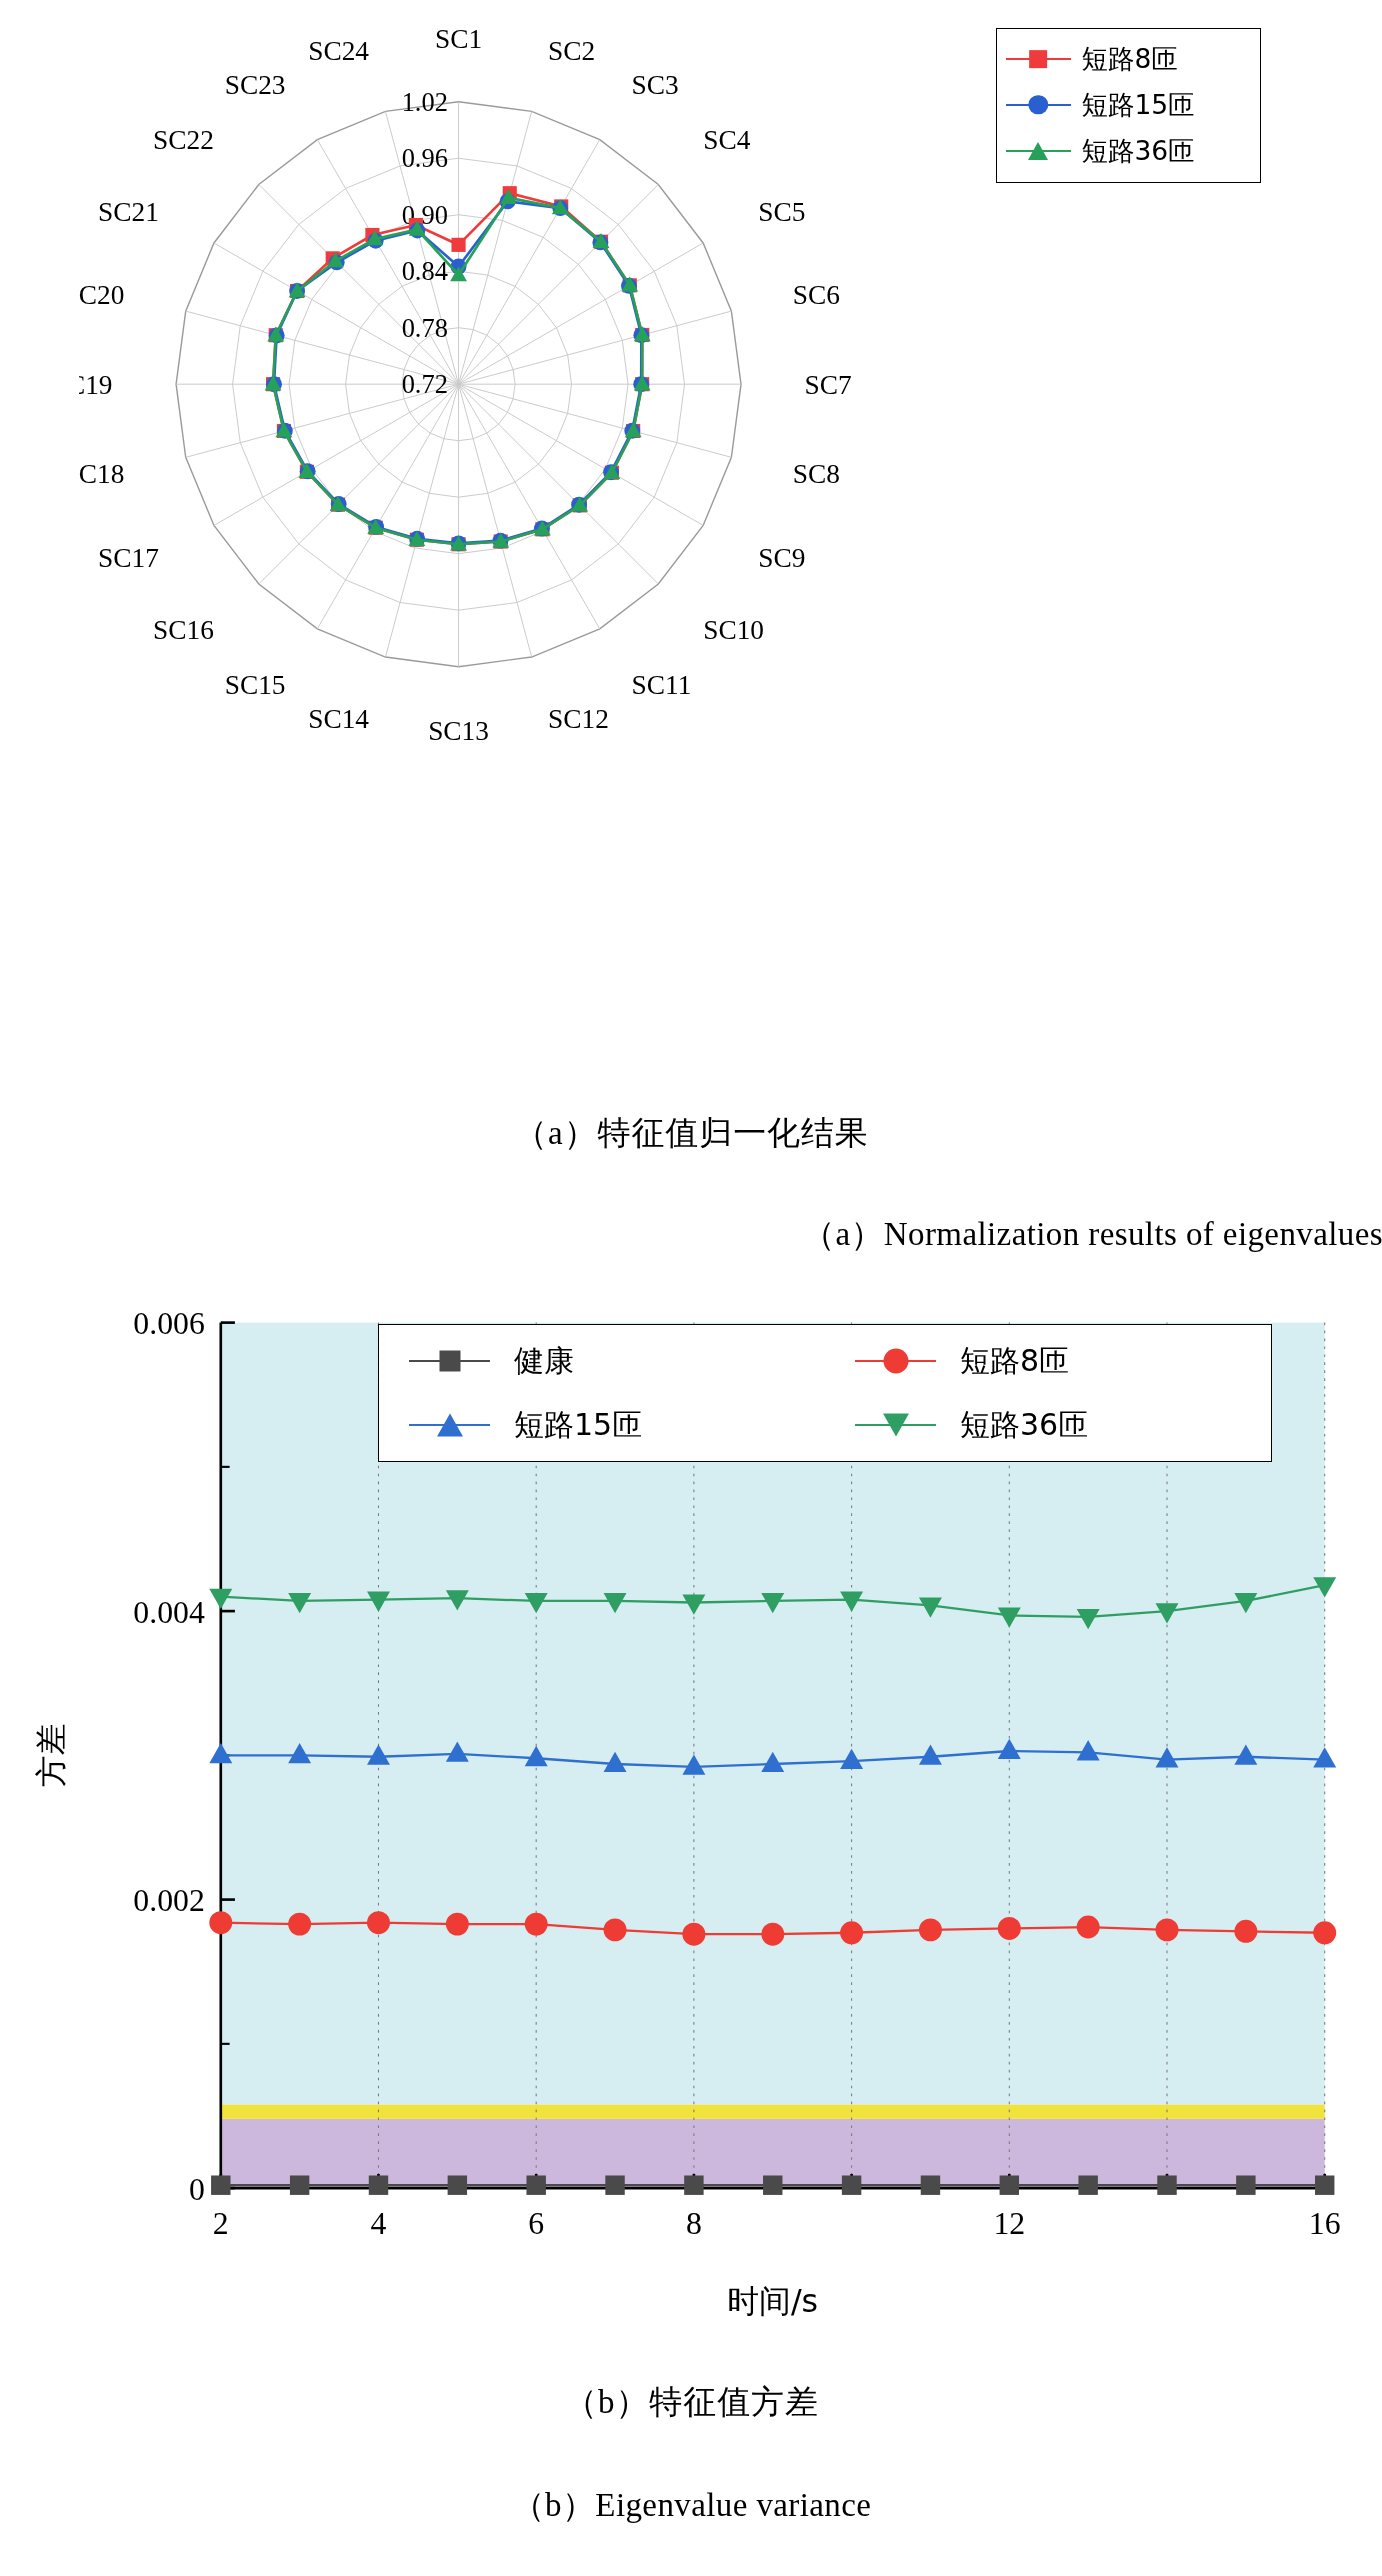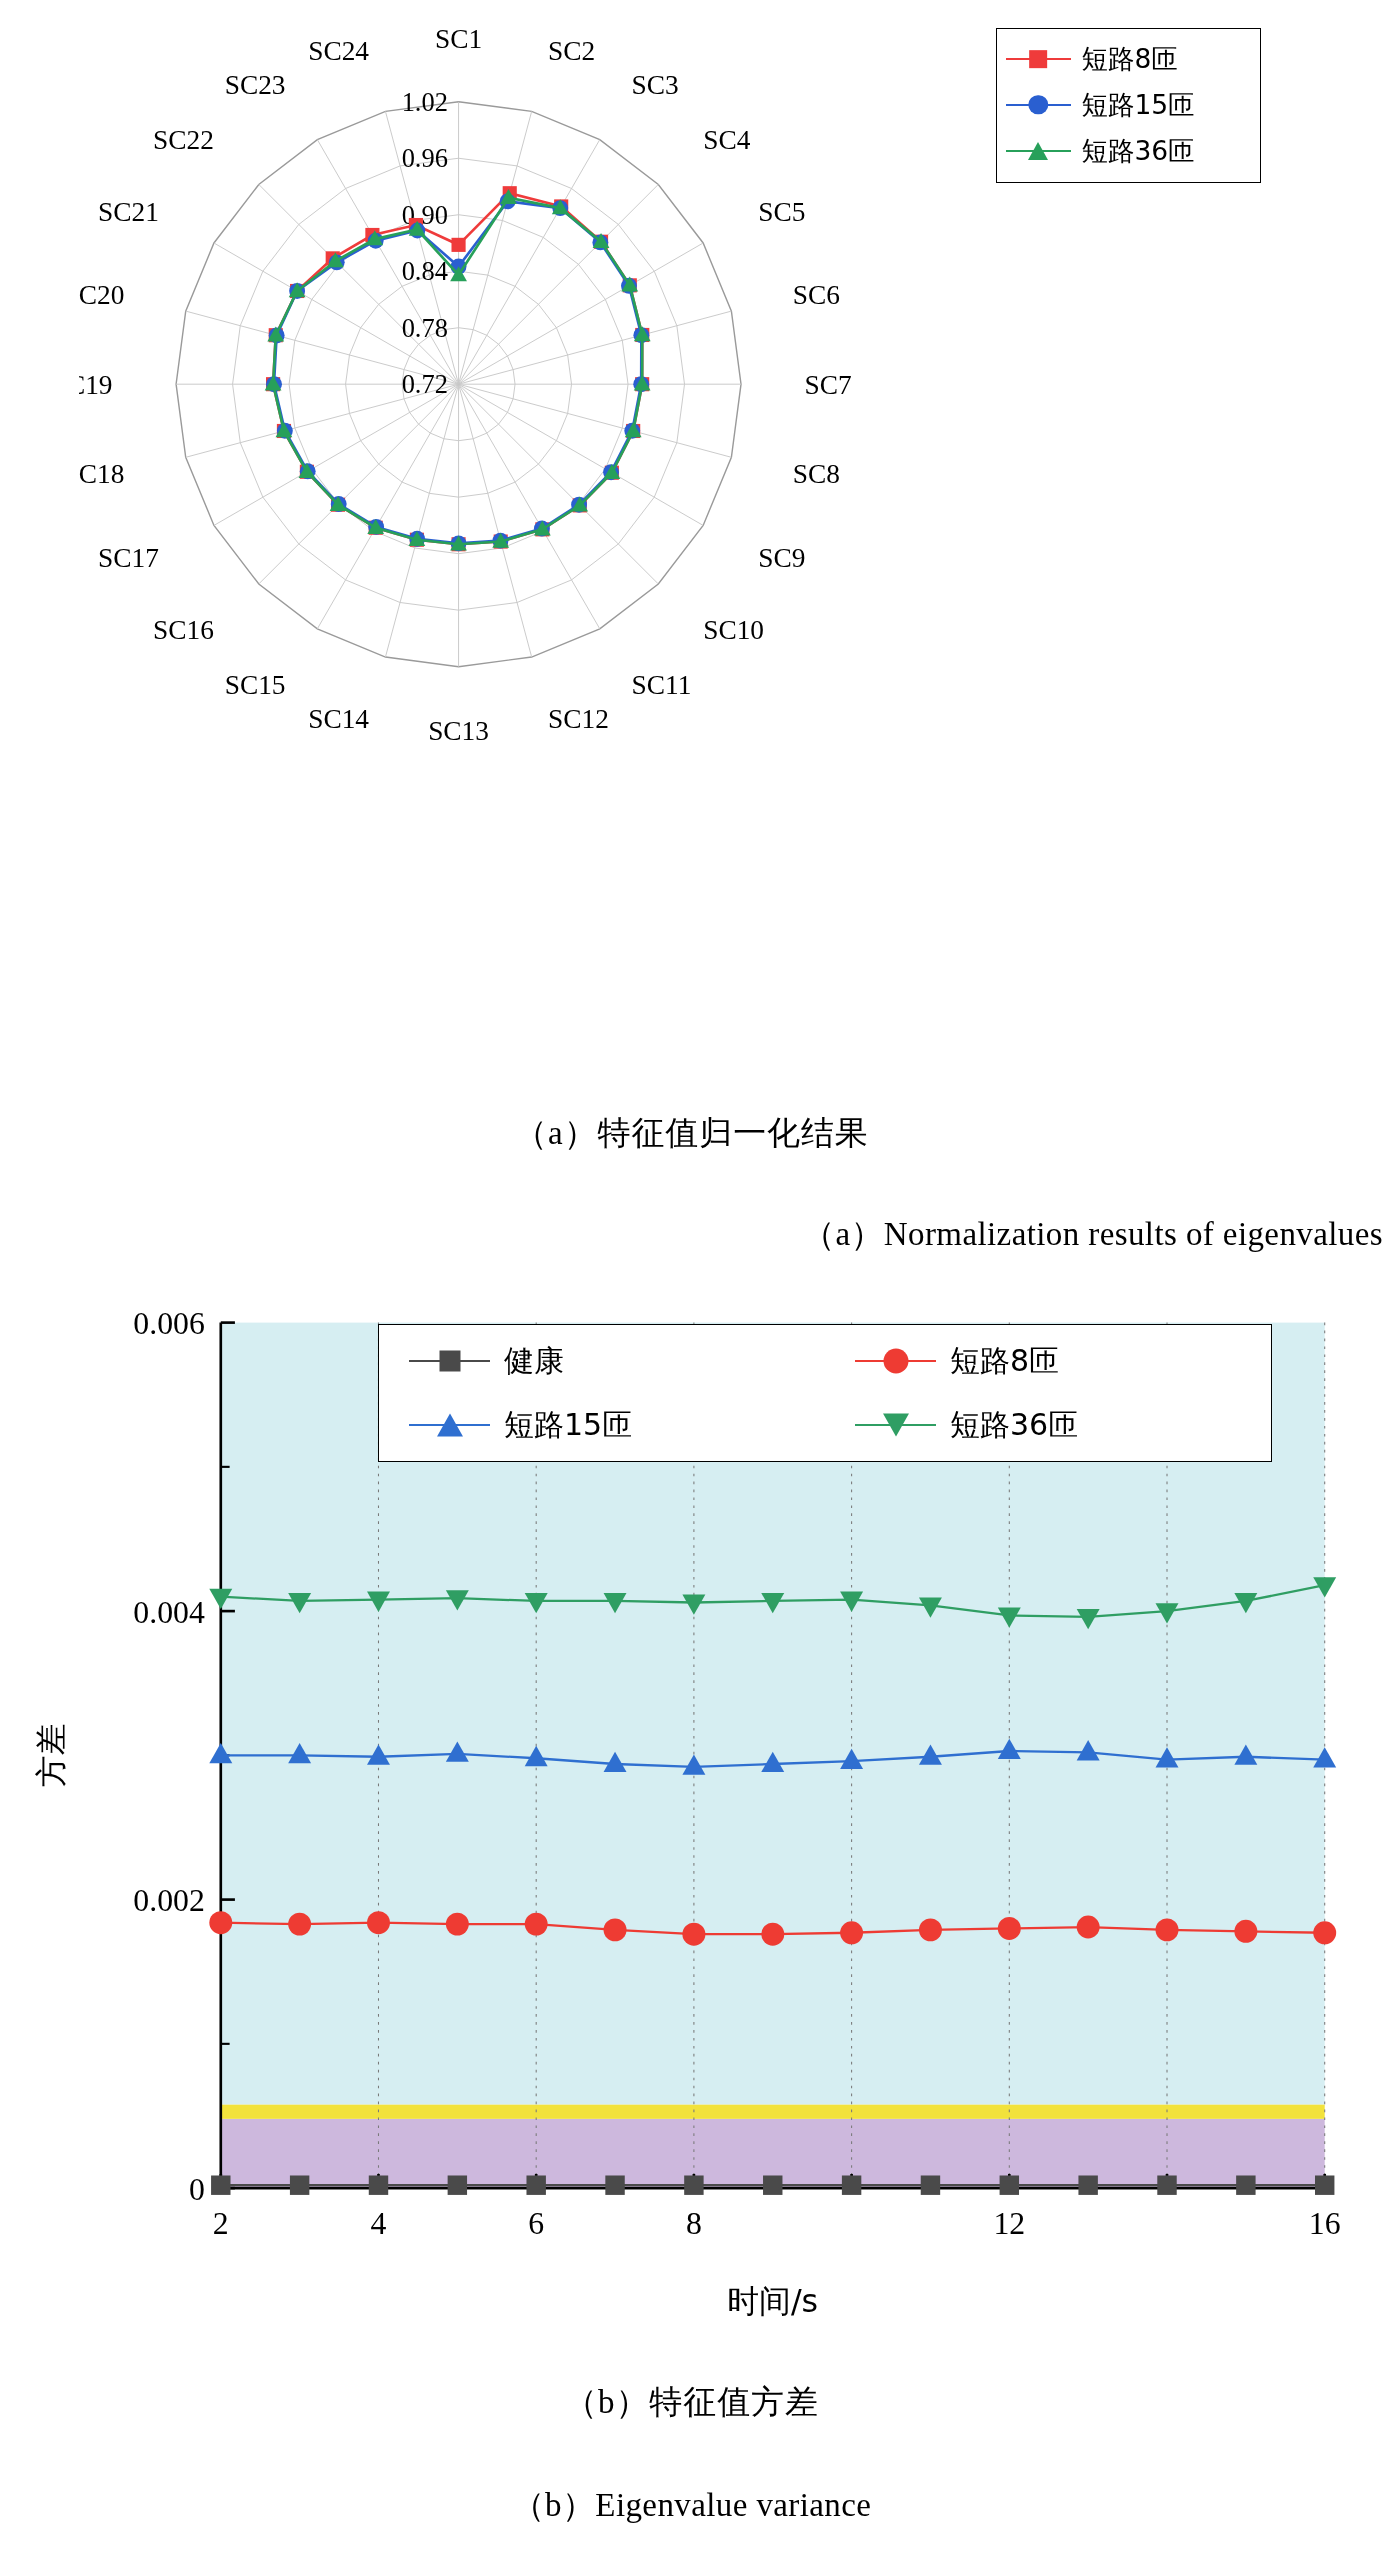--- a/index.html
+++ b/index.html
@@ -126,20 +126,21 @@
     flex-wrap: wrap;
     align-content: center;
   }
   #legend-b .legend-cell {
     width: 50%;
     display: flex;
     align-items: center;
     height: 64px;
     padding-left: 30px;
     box-sizing: border-box;
+    gap: 10px;
   }
   #legend-b .legend-line {
     width: 81px;
     height: 2.6px;
     position: relative;
     margin-right: 14px;
   }
   #legend-b .legend-marker {
     position: absolute;
     left: 50%;

